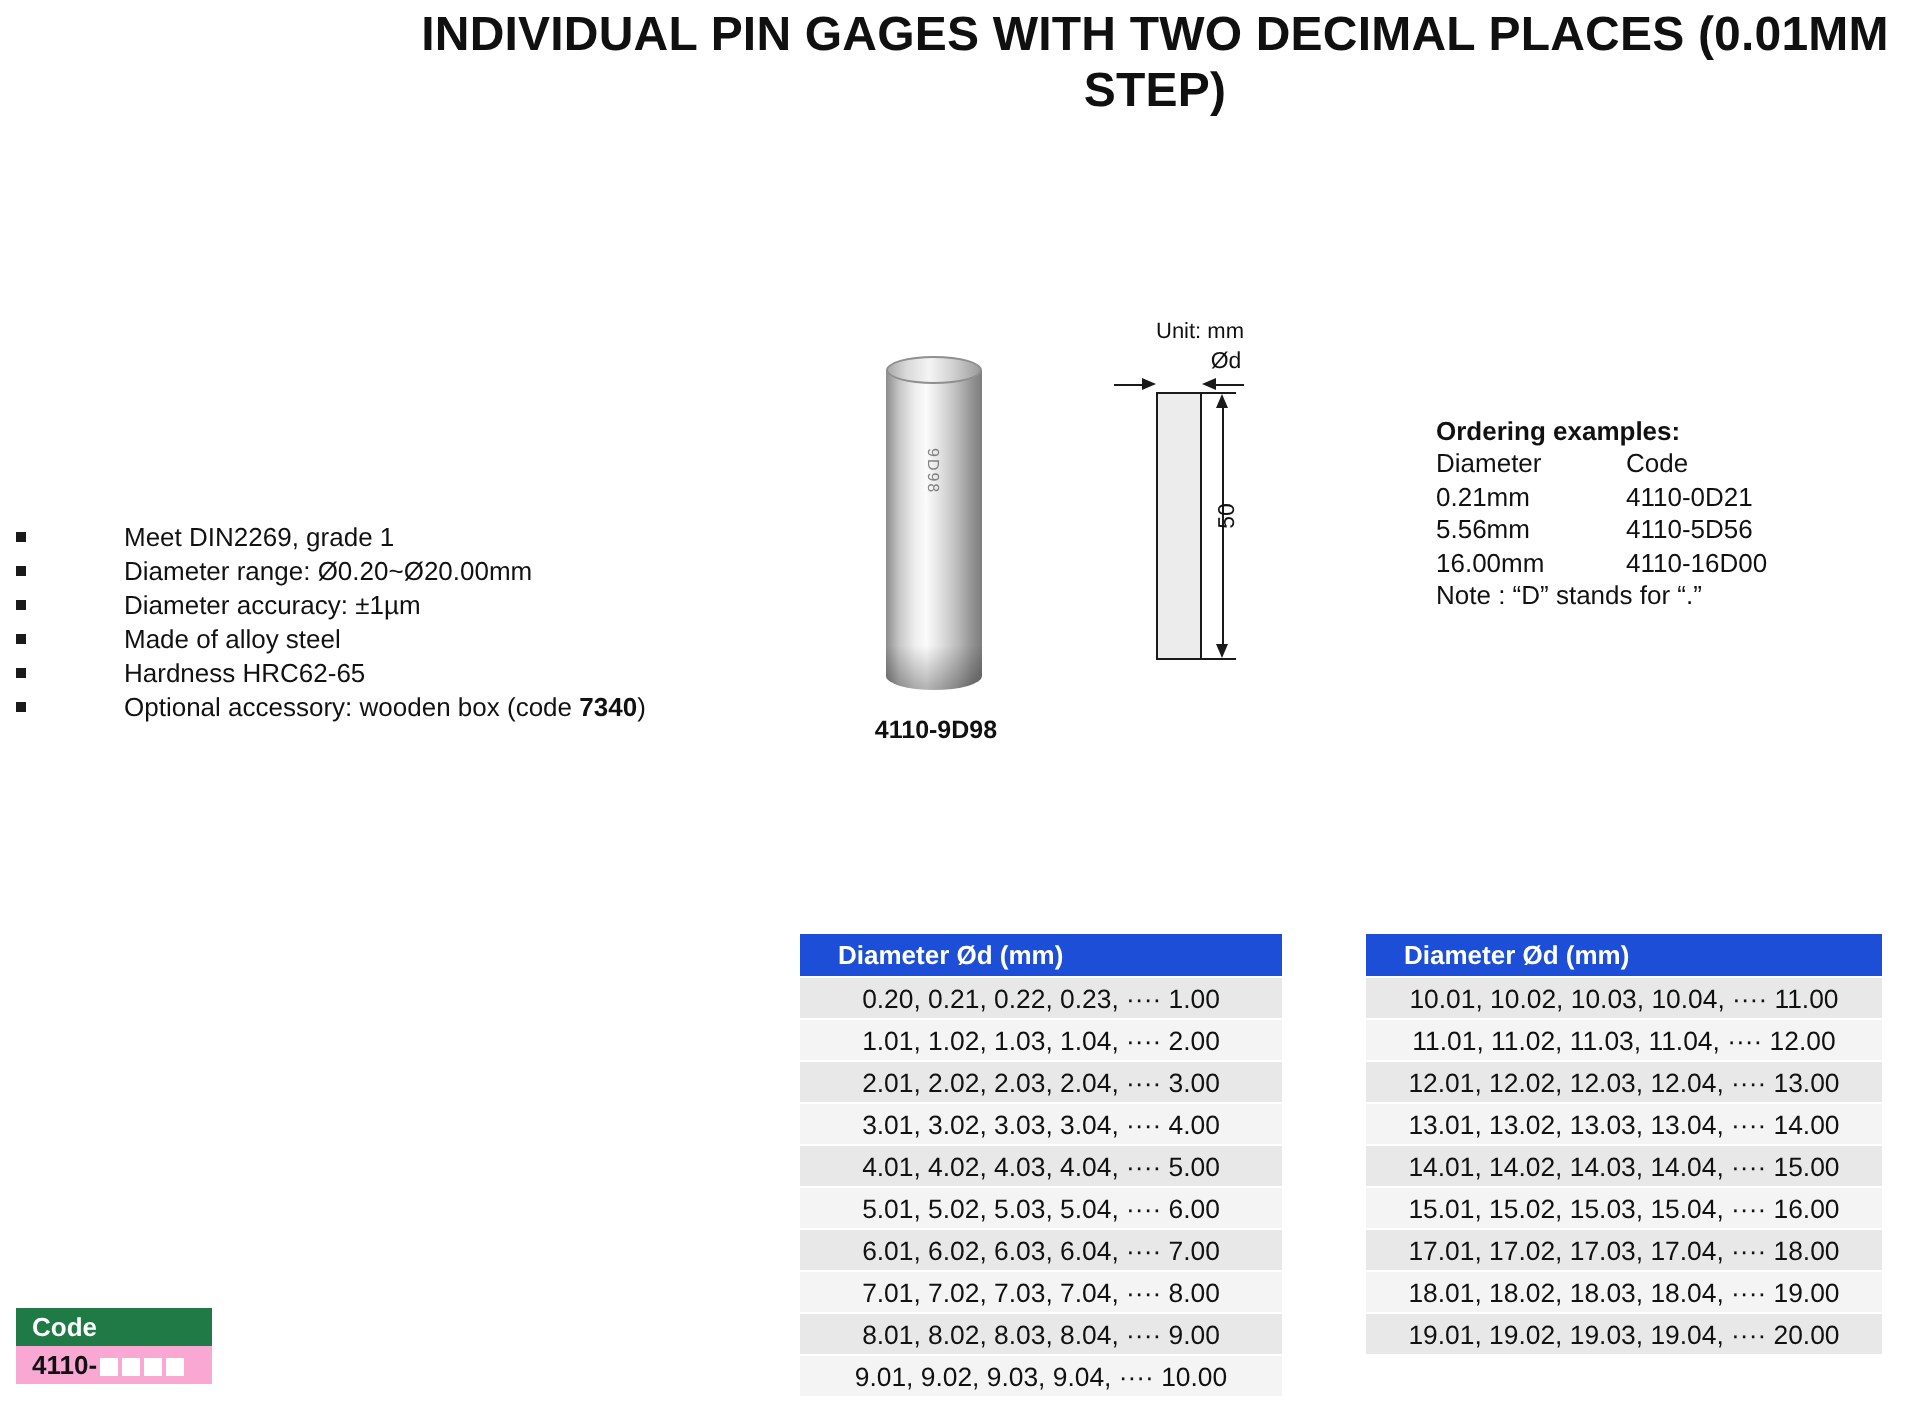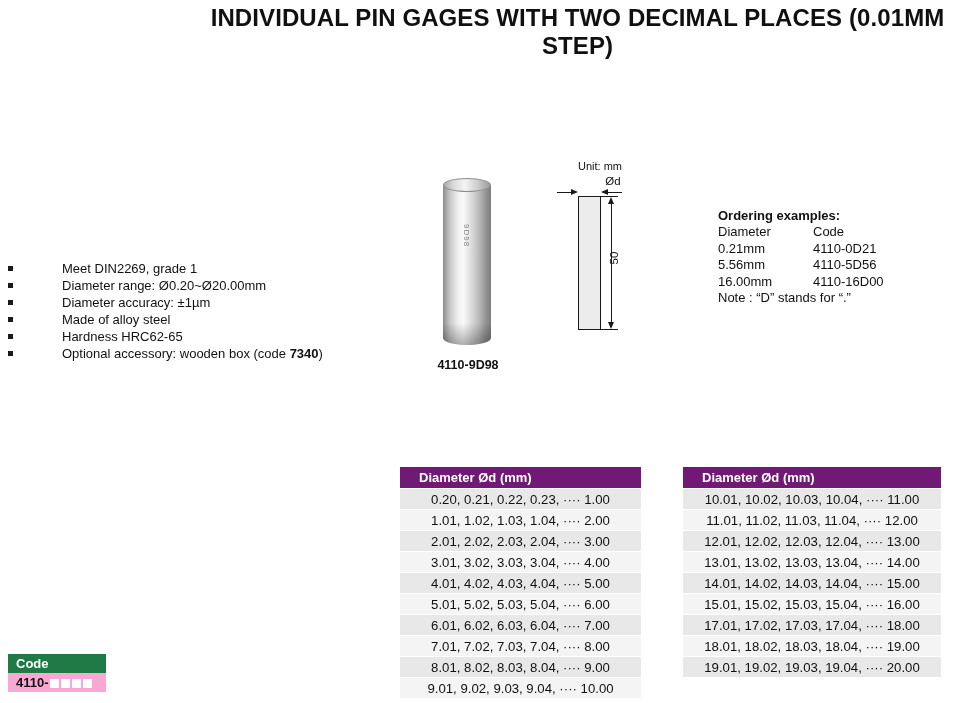--- a/index.html
+++ b/index.html
@@ -48,21 +48,21 @@
   
   .ordering { left:718px; top:208px; width:225px; font-size:13px; line-height:16.4px; }
   .ord-title { font-weight:bold; }
   .ord-row { display:flex; }
   .ord-c1 { width:95px; }
 
   
   .dtable { top:467px; }
   .dtable-left  { left:400px; width:241px; }
   .dtable-right { left:683px; width:258px; }
-  .dtable .th { background:#701a75; color:#fff; font-weight:bold; font-size:13px;
+  .dtable .th { background:#1d4ed8; color:#fff; font-weight:bold; font-size:13px;
     height:21px; line-height:21px; padding-left:19px; }
   .dtable .tr { height:21px; line-height:21px; text-align:center; font-size:13.2px; border-top:1px solid #fff; }
   .dtable .rows .tr:nth-child(odd)  { background:#e8e8e8; }
   .dtable .rows .tr:nth-child(even) { background:#f4f4f4; }
 
   
   .code-block { left:8px; top:654px; width:98px; font-size:13px; }
   .code-header { background:#1f7a45; color:#fff; font-weight:bold; height:19px; line-height:19px; padding-left:8px; }
   .code-value { background:#f9a8d4; height:19px; line-height:19px; padding-left:8px; font-weight:bold; }
   .sq { display:inline-block; width:9px; height:9px; background:#fff; margin:0 1px; vertical-align:-1px; }

